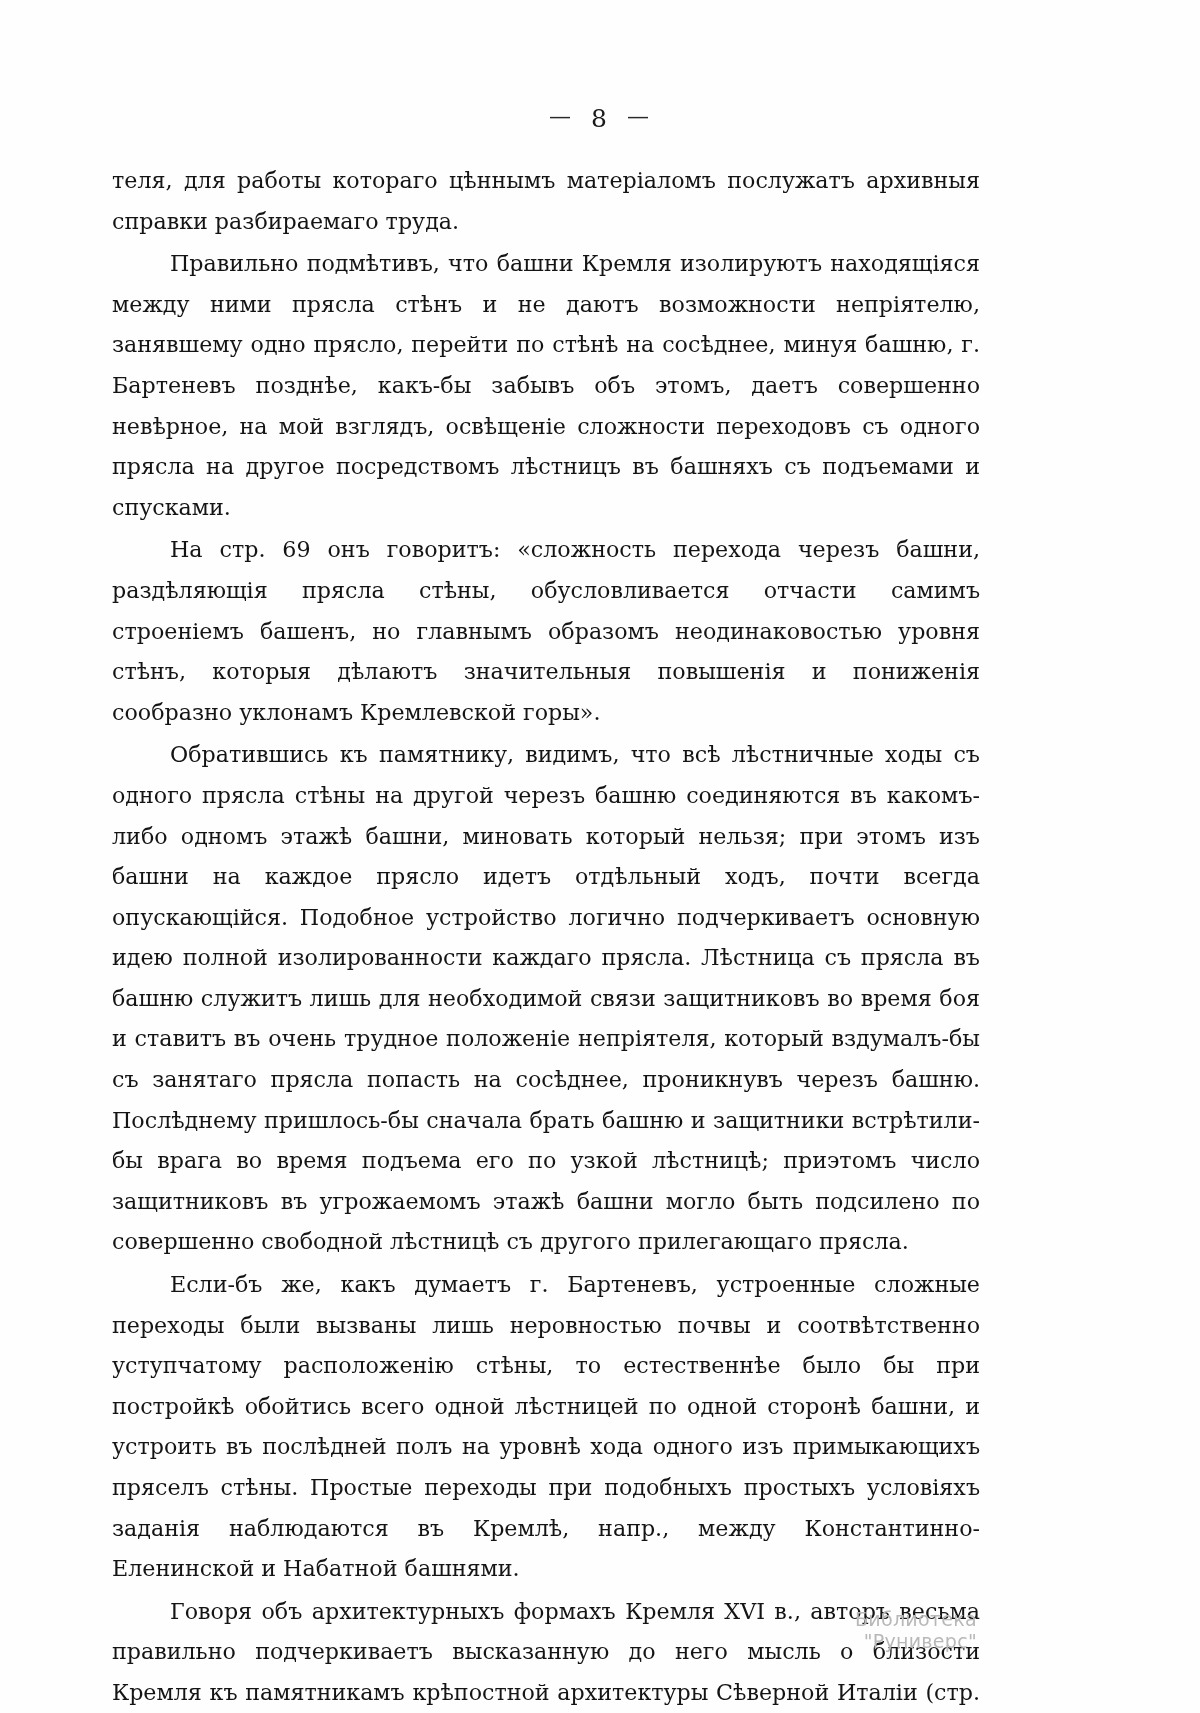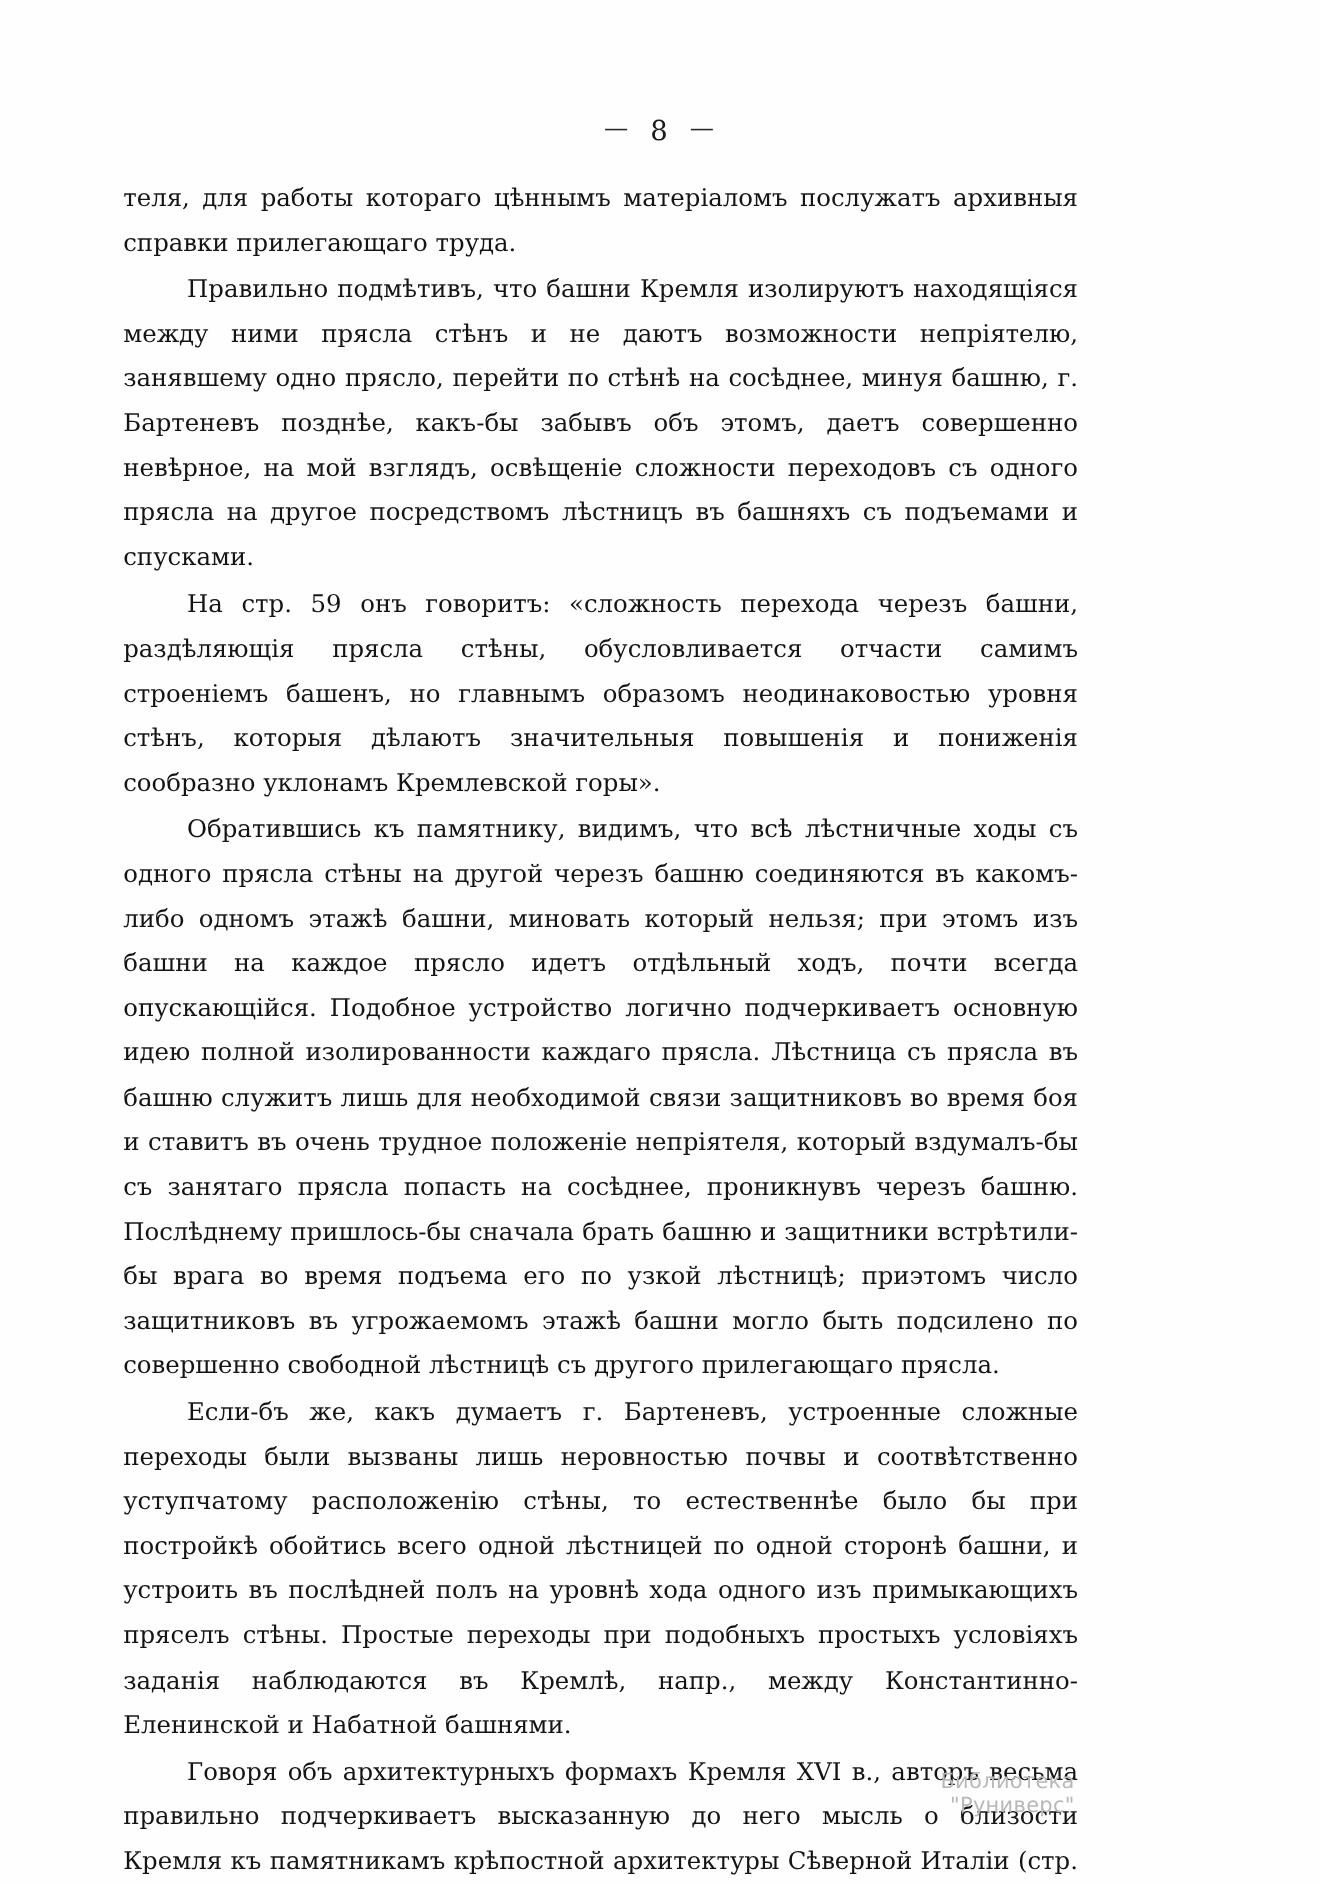--- a/index.html
+++ b/index.html
@@ -75,23 +75,23 @@
 </head>
 <body>
 
 <div class="page">
 
   <div class="page-number">
     <span class="dash">—</span><span class="num">8</span><span class="dash">—</span>
   </div>
 
   <div class="text-body">
-    <p class="noindent">теля, для работы котораго цѣннымъ матеріаломъ послужатъ архивныя справки прилегающаго труда.</p>
+    <p class="noindent">теля, для работы котораго цѣннымъ матеріаломъ послужатъ архивныя справки разбираемаго труда.</p>
     <p class="indent">Правильно подмѣтивъ, что башни Кремля изолируютъ находящіяся между ними прясла стѣнъ и не даютъ возможности непріятелю, занявшему одно прясло, перейти по стѣнѣ на сосѣднее, минуя башню, г. Бартеневъ позднѣе, какъ-бы забывъ объ этомъ, даетъ совершенно невѣрное, на мой взглядъ, освѣщеніе сложности переходовъ съ одного прясла на другое посредствомъ лѣстницъ въ башняхъ съ подъемами и спусками.</p>
-    <p class="indent">На стр. 59 онъ говоритъ: «сложность перехода черезъ башни, раздѣляющія прясла стѣны, обусловливается отчасти самимъ строеніемъ башенъ, но главнымъ образомъ неодинаковостью уровня стѣнъ, которыя дѣлаютъ значительныя повышенія и пониженія сообразно уклонамъ Кремлевской горы».</p>
+    <p class="indent">На стр. 69 онъ говоритъ: «сложность перехода черезъ башни, раздѣляющія прясла стѣны, обусловливается отчасти самимъ строеніемъ башенъ, но главнымъ образомъ неодинаковостью уровня стѣнъ, которыя дѣлаютъ значительныя повышенія и пониженія сообразно уклонамъ Кремлевской горы».</p>
     <p class="indent">Обратившись къ памятнику, видимъ, что всѣ лѣстничные ходы съ одного прясла стѣны на другой черезъ башню соединяются въ какомъ-либо одномъ этажѣ башни, миновать который нельзя; при этомъ изъ башни на каждое прясло идетъ отдѣльный ходъ, почти всегда опускающійся. Подобное устройство логично подчеркиваетъ основную идею полной изолированности каждаго прясла. Лѣстница съ прясла въ башню служитъ лишь для необходимой связи защитниковъ во время боя и ставитъ въ очень трудное положеніе непріятеля, который вздумалъ-бы съ занятаго прясла попасть на сосѣднее, проникнувъ черезъ башню. Послѣднему пришлось-бы сначала брать башню и защитники встрѣтили-бы врага во время подъема его по узкой лѣстницѣ; приэтомъ число защитниковъ въ угрожаемомъ этажѣ башни могло быть подсилено по совершенно свободной лѣстницѣ съ другого прилегающаго прясла.</p>
     <p class="indent">Если-бъ же, какъ думаетъ г. Бартеневъ, устроенные сложные переходы были вызваны лишь неровностью почвы и соотвѣтственно уступчатому расположенію стѣны, то естественнѣе было бы при постройкѣ обойтись всего одной лѣстницей по одной сторонѣ башни, и устроить въ послѣдней полъ на уровнѣ хода одного изъ примыкающихъ пряселъ стѣны. Простые переходы при подобныхъ простыхъ условіяхъ заданія наблюдаются въ Кремлѣ, напр., между Константинно-Еленинской и Набатной башнями.</p>
     <p class="indent">Говоря объ архитектурныхъ формахъ Кремля XVI в., авторъ весьма правильно подчеркиваетъ высказанную до него мысль о близости Кремля къ памятникамъ крѣпостной архитектуры Сѣверной Италіи (стр. 35) и приводитъ рядъ новыхъ примѣровъ, который можно было-бы еще увеличить, но авторъ</p>
   </div>
 
   <div class="watermark">Библиотека "Руниверс"</div>
 
 </div>
 
 </body></html>

